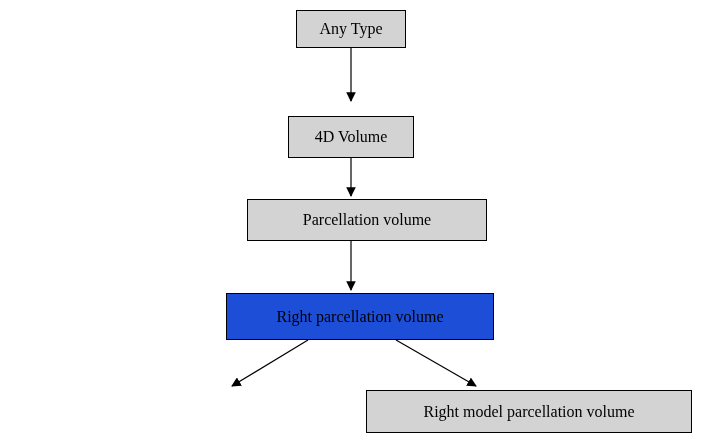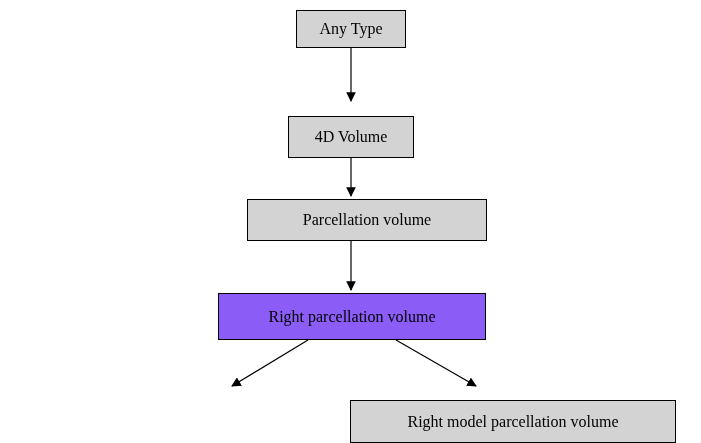--- a/index.html
+++ b/index.html
@@ -31,29 +31,30 @@
     background: #d3d3d3;
     color: #000000;
     display: flex;
     align-items: center;
     justify-content: center;
     font-size: 16px;
     text-align: center;
     white-space: nowrap;
   }
   .node.highlight {
-    background: #8b5cf6;
+    background: #1d4ed8;
+    margin-left: 8px;
   }
   
   .n0 { left: 296px; top: 10px;  width: 110px; height: 38px; }
   .n1 { left: 288px; top: 104px; width: 126px; height: 42px; margin-top: 12px; }
   .n2 { left: 247px; top: 199px; width: 240px; height: 42px; }
   .n3 { left: 218px; top: 293px; width: 268px; height: 47px; }
   .n4 { left: 8px;   top: 390px; width: 324px; height: 43px; }
-  .n5 { left: 350px; top: 390px; width: 326px; height: 43px; margin-top: 10px; }
+  .n5 { left: 366px; top: 390px; width: 326px; height: 43px; }
 </style>
 </head>
 <body>
 
 <div class="canvas">
 
   <svg class="edges-layer" width="701" height="443" viewBox="0 0 701 443" xmlns="http://www.w3.org/2000/svg">
     <defs>
       <marker id="arrowhead" viewBox="0 0 10 10" refX="9" refY="5" markerWidth="8" markerHeight="8" orient="auto-start-reverse">
         <path d="M 0 0 L 10 5 L 0 10 z" fill="#000000"></path>

